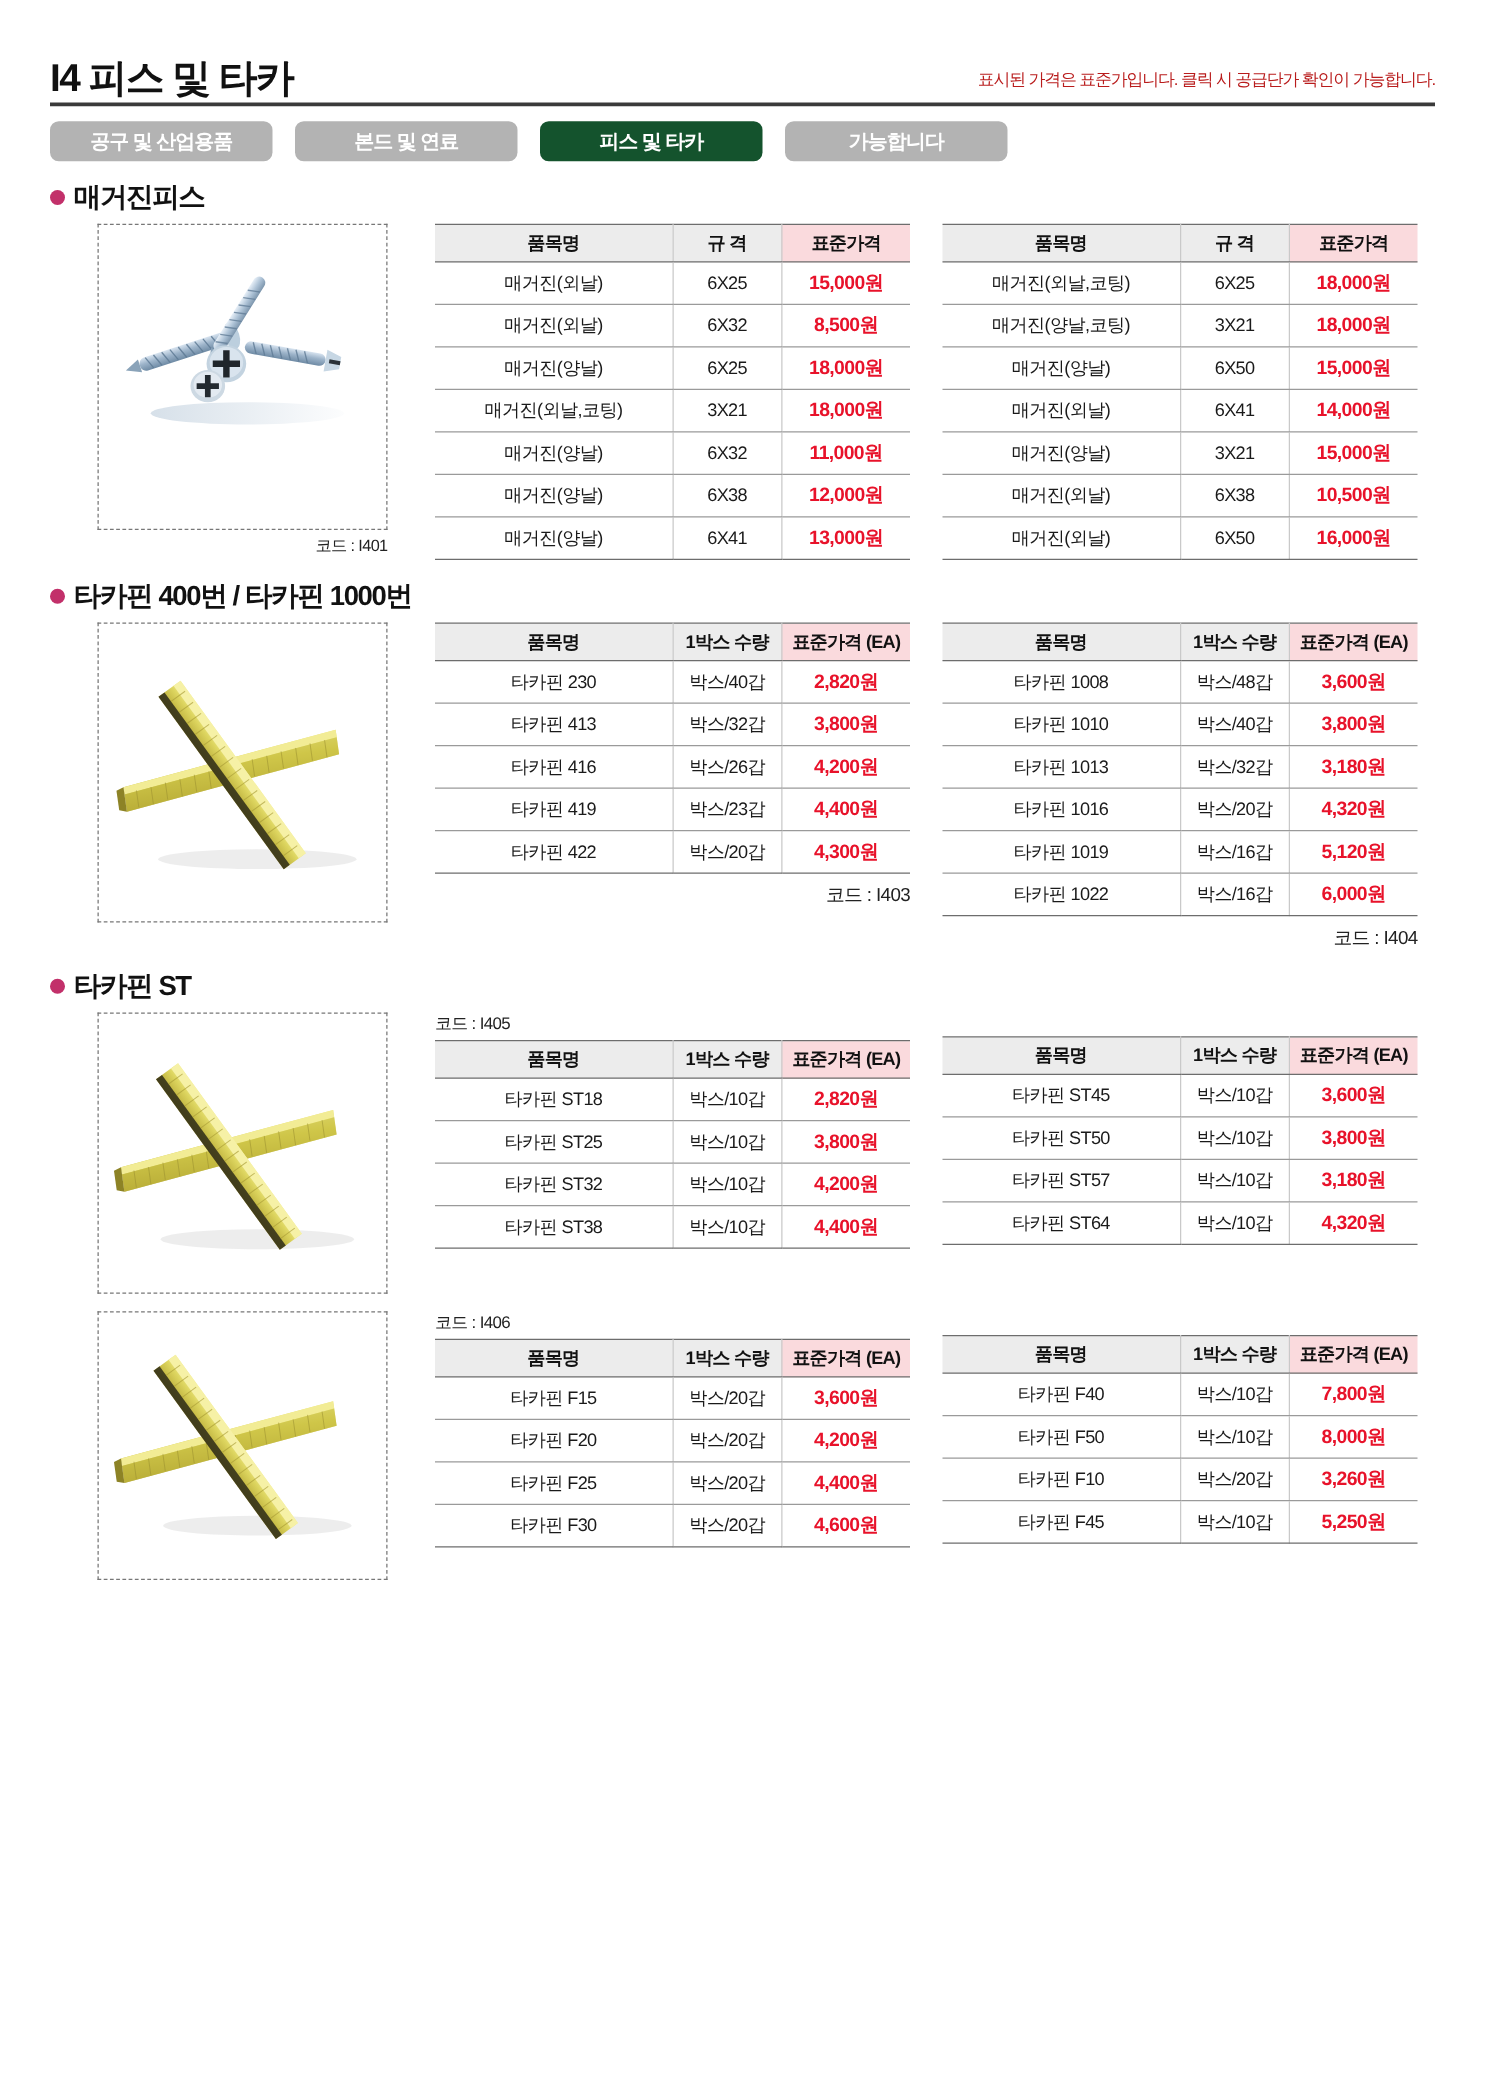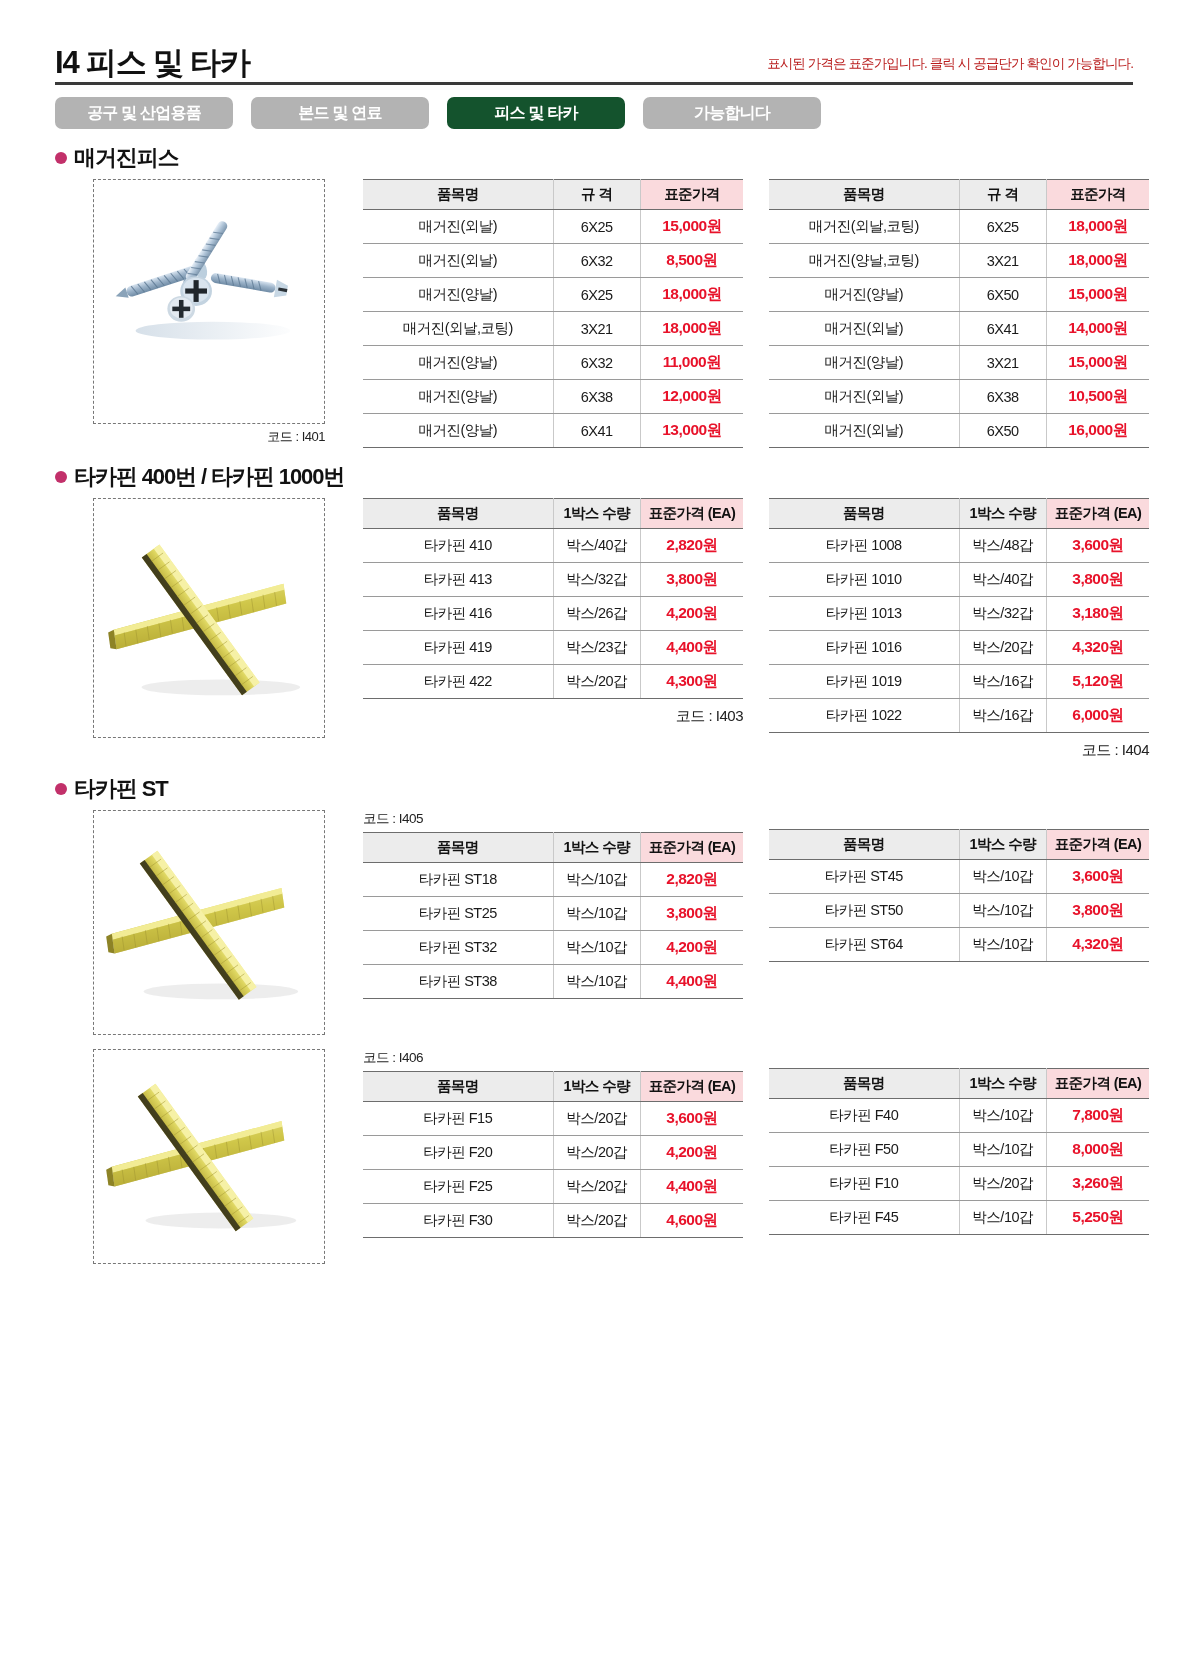--- a/index.html
+++ b/index.html
@@ -16,21 +16,21 @@
     -webkit-font-smoothing: antialiased;
     position: relative;
     overflow: hidden;
   }
 
   .page {
     position: relative;
     width: 1188px;
     height: 1680px;
     box-sizing: border-box;
-    padding: 0 55px;
+    padding: 0 40px;
   }
 
   
   .header {
     position: relative;
     height: 78px;
     display: flex;
     align-items: flex-end;
     justify-content: space-between;
     padding-bottom: 4px;
@@ -538,21 +538,21 @@
               </colgroup>
             <thead>
               <tr>
                 <th>품목명</th>
                 <th>1박스 수량</th>
                 <th class="price-head">표준가격 (EA)</th>
               </tr>
             </thead>
             <tbody>
               <tr>
-                  <td>타카핀 410</td>
+                  <td>타카핀 230</td>
                   <td>박스/40갑</td>
                   <td class="price">2,820원</td>
                 </tr>
               <tr>
                   <td>타카핀 413</td>
                   <td>박스/32갑</td>
                   <td class="price">3,800원</td>
                 </tr>
               <tr>
                   <td>타카핀 416</td>
@@ -748,20 +748,25 @@
                   <td>타카핀 ST45</td>
                   <td>박스/10갑</td>
                   <td class="price">3,600원</td>
                 </tr>
               <tr>
                   <td>타카핀 ST50</td>
                   <td>박스/10갑</td>
                   <td class="price">3,800원</td>
                 </tr>
               <tr>
+                  <td>타카핀 ST57</td>
+                  <td>박스/10갑</td>
+                  <td class="price">3,180원</td>
+                </tr>
+              <tr>
                   <td>타카핀 ST64</td>
                   <td>박스/10갑</td>
                   <td class="price">4,320원</td>
                 </tr>
             </tbody>
           </table>
         </div>
       </div>
     </div>
   </div>

